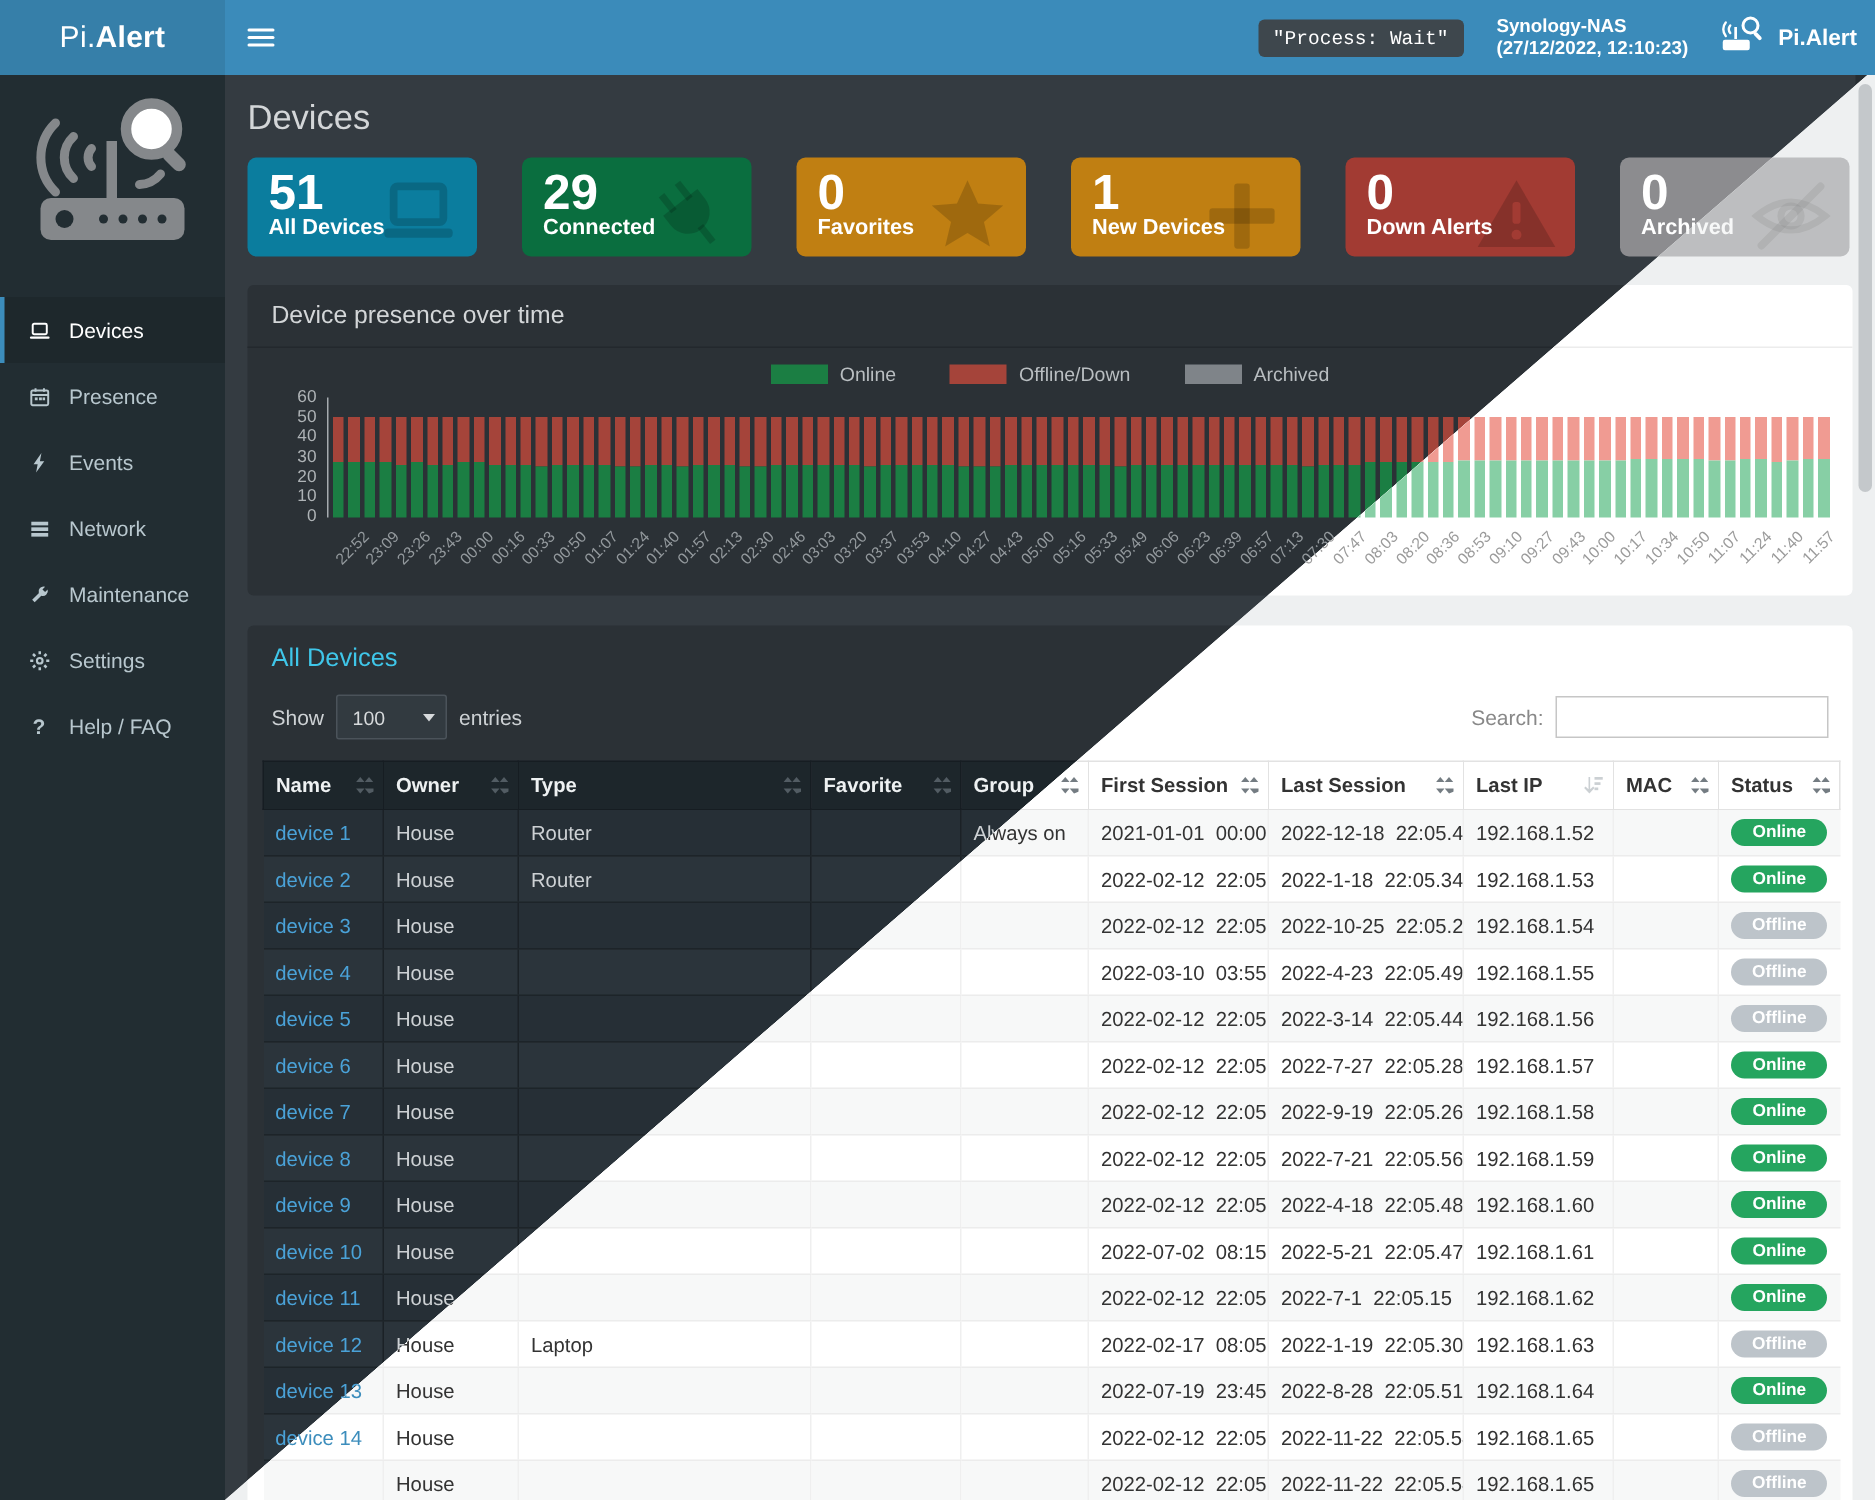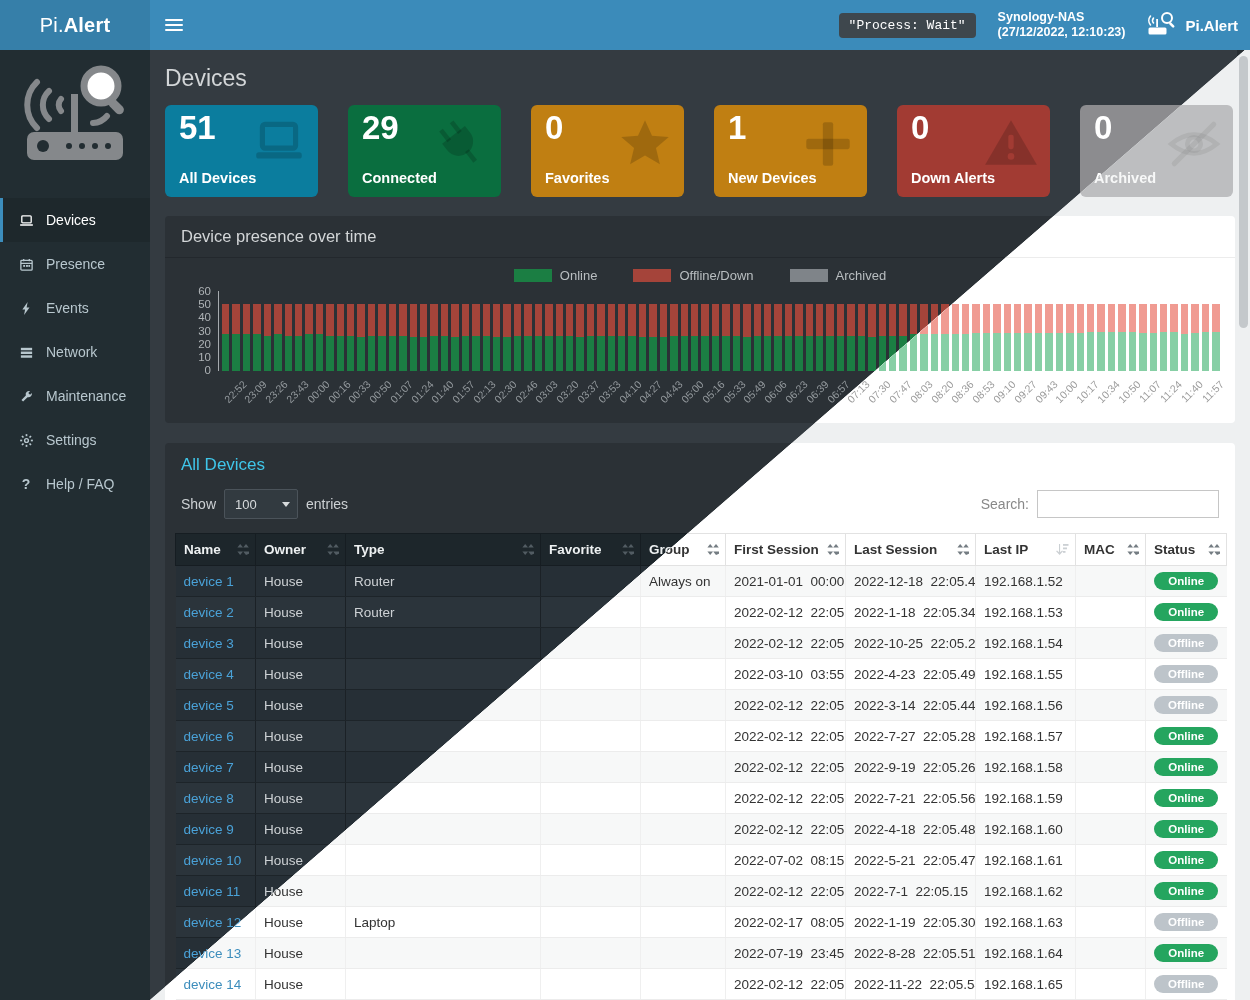--- a/index.html
+++ b/index.html
@@ -48,21 +48,21 @@
              color:#b8c7ce;font-size:14px;cursor:pointer;border-left:3px solid transparent;}
   .menu-item.active{background:#1e282c;color:#fff;border-left-color:#3c8dbc;}
   .menu-item .mi{width:16px;height:16px;display:inline-flex;align-items:center;justify-content:center;flex:0 0 16px;}
   .menu-item .mi svg{display:block;}
   .qmark{font-weight:700;font-size:14px;}
 
   
   .main{position:absolute;left:150px;top:50px;width:1100px;height:950px;background:var(--page-bg);overflow:hidden;}
   .page-title{margin:15px 15px 13px;font-size:23px;font-weight:400;color:var(--title);}
   .cards{display:flex;gap:30px;padding:0 15px;}
-  .summary-card{width:153px;height:92px;border-radius:6px;position:relative;color:#fff;flex:0 0 153px;cursor:pointer;overflow:hidden;}
+  .summary-card{width:153px;height:66px;border-radius:6px;position:relative;color:#fff;flex:0 0 153px;cursor:pointer;overflow:hidden;}
   .card-num{position:absolute;left:14px;top:4px;font-size:33px;font-weight:700;}
   .card-label{position:absolute;left:14px;bottom:11px;font-size:14.5px;font-weight:700;}
   .card-ico{position:absolute;right:10px;top:10px;}
 
   .panel{background:var(--panel);border-radius:4px;margin:0 15px;}
   .chart-panel{margin-top:19px;margin-bottom:20px;}
   .panel-header{padding:11px 16px;font-size:16.5px;color:var(--title);border-bottom:1px solid var(--panel-line);}
   .panel-body{padding:8px 16px 2px;}
   .legend{display:flex;justify-content:center;gap:36px;margin:2px 0 8px;}
   .legend-item{display:flex;align-items:center;gap:8px;font-size:13px;color:var(--leg);cursor:pointer;}

